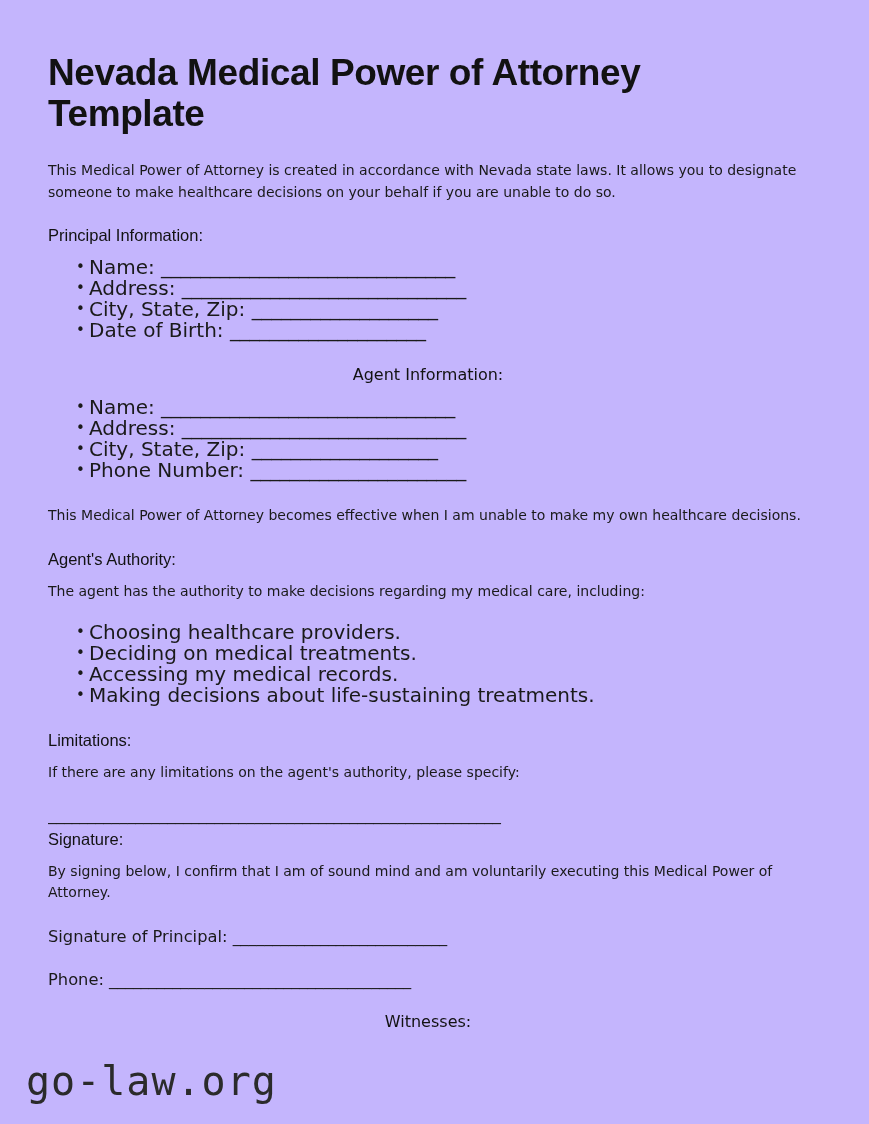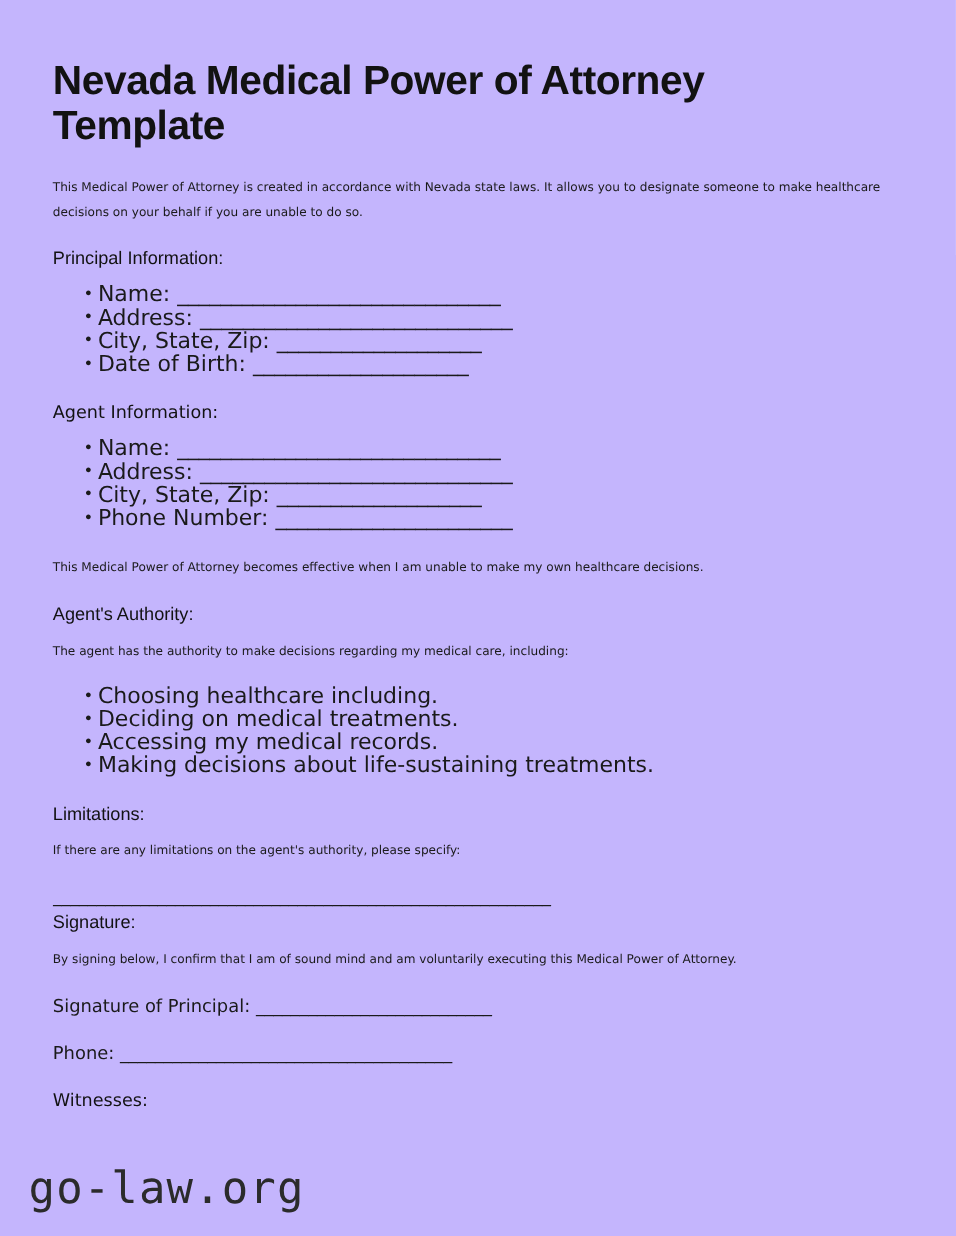--- a/index.html
+++ b/index.html
@@ -51,25 +51,26 @@
     font-weight: normal;
     font-size: 16.5px;
     line-height: 20px;
     color: #121212;
     margin: 0 0 12px 0;
   }
   
   .heading.wide {
     font-family: "DejaVu Sans", sans-serif;
     font-size: 16px;
+    text-align: center;
   }
 
   
   .para {
-    font-size: 11px;
+    font-size: 14px;
     line-height: 21.5px;
     color: #1a1a1a;
     margin: 0 0 22px 0;
   }
   .para.tight {
     margin-bottom: 20px;
   }
 
   
   ul.bullets {
@@ -157,21 +158,21 @@
       <li><span>Address:</span> <span class="blank">_____________________________</span></li>
       <li><span>City, State, Zip:</span> <span class="blank">___________________</span></li>
       <li><span>Phone Number:</span> <span class="blank">______________________</span></li>
     </ul>
 
     <p class="para">This Medical Power of Attorney becomes effective when I am unable to make my own healthcare decisions.</p>
 
     <h2 class="heading">Agent's Authority:</h2>
     <p class="para tight">The agent has the authority to make decisions regarding my medical care, including:</p>
     <ul class="bullets">
-      <li>Choosing healthcare including.</li>
+      <li>Choosing healthcare providers.</li>
       <li>Deciding on medical treatments.</li>
       <li>Accessing my medical records.</li>
       <li>Making decisions about life-sustaining treatments.</li>
     </ul>
 
     <h2 class="heading">Limitations:</h2>
     <p class="para tight">If there are any limitations on the agent's authority, please specify:</p>
     <p class="rule-blank">_________________________________________________________</p>
 
     <h2 class="heading">Signature:</h2>

